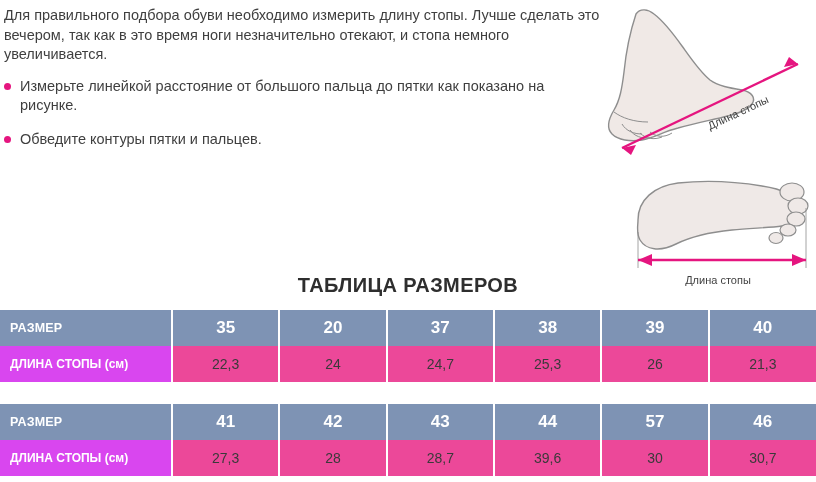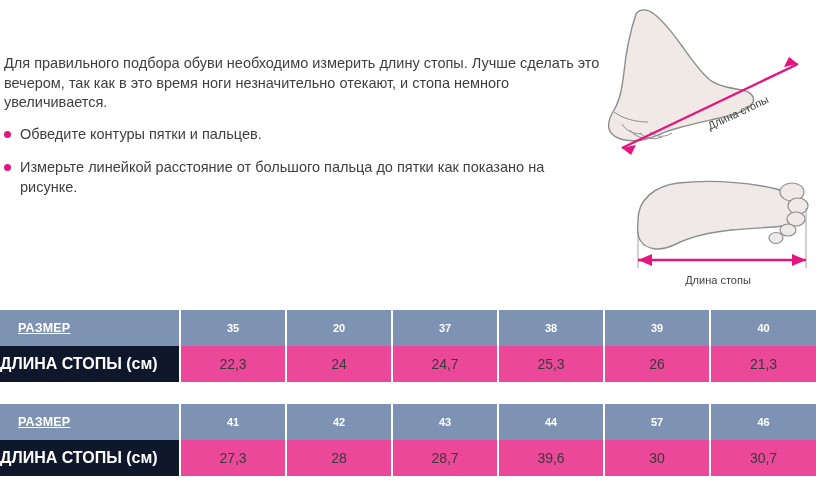--- a/index.html
+++ b/index.html
@@ -20,21 +20,20 @@
     width: 816px;
     height: 482px;
   }
 
   
   .text-col {
     position: absolute;
     left: 4px;
     top: 6px;
     width: 600px;
-    margin-top: 48px;
   }
   .intro {
     font-size: 14.5px;
     line-height: 19.5px;
     color: #3f3f3f;
     margin: 0 0 12px 0;
   }
   .bullets {
     list-style: none;
     margin: 0;
@@ -119,69 +118,68 @@
     text-align: center;
     font-size: 14px;
     vertical-align: middle;
   }
   table.sizes tr.head {
     background: #7e93b4;
     color: #ffffff;
   }
   table.sizes tr.head th {
     font-weight: bold;
-    font-size: 11px;
+    font-size: 17px;
     border-right: 2px solid #ffffff;
   }
   table.sizes tr.head th:last-child {
     border-right: none;
   }
   table.sizes tr.head th.lbl {
     text-align: left;
-    padding-left: 18px;
+    padding-left: 10px;
     font-size: 12.5px;
     letter-spacing: 0.2px;
-    text-decoration: underline;
   }
   table.sizes tr.body {
     background: #ffffff;
     color: #3a3a3a;
   }
   table.sizes tr.body td {
     border-right: 2px solid #ffffff;
     background: #ec4899;
   }
   table.sizes tr.body td.lbl {
-    background: #0f172a;
+    background: #d946ef;
     color: #ffffff;
     font-weight: bold;
     text-align: left;
-    padding-left: 0;
-    font-size: 16px;
+    padding-left: 10px;
+    font-size: 12px;
   }
   table.sizes tr.body td:last-child {
     border-right: none;
   }
   .col-lbl { width: 160px; }
 </style>
 </head>
 <body>
 
 <div class="page">
 
   <div class="text-col">
     <p class="intro">Для правильного подбора обуви необходимо измерить длину стопы. Лучше сделать это вечером, так как в это время ноги незначительно отекают, и стопа немного увеличивается.</p>
     <ul class="bullets">
       <li>
         <span class="dot"></span>
-        <span>Обведите контуры пятки и пальцев.</span>
+        <span>Измерьте линейкой расстояние от большого пальца до пятки как показано на рисунке.</span>
       </li>
       <li>
         <span class="dot"></span>
-        <span>Измерьте линейкой расстояние от большого пальца до пятки как показано на рисунке.</span>
+        <span>Обведите контуры пятки и пальцев.</span>
       </li>
     </ul>
   </div>
 
   <svg class="foot-top" viewBox="0 0 216 165">
     <path d="M36 14 C30 32 26 52 24 72 C22 88 20 100 14 110 C8 120 6 128 12 134 C18 140 30 142 42 140
              C54 138 62 132 78 128 C96 123 112 120 128 116 C140 113 148 110 152 104 C156 98 152 92 142 90
              C130 88 118 86 110 80 C100 72 92 60 82 46 C72 32 62 20 54 14 C48 9 40 8 36 14 Z" fill="#f0e9e6" stroke="#8e8e8e" stroke-width="1.4"></path>
     <path d="M14 112 C22 118 34 122 48 122" fill="none" stroke="#8e8e8e" stroke-width="1"></path>
     <path d="M22 124 C26 131 34 134 42 134" fill="none" stroke="#8e8e8e" stroke-width="1"></path>
@@ -209,20 +207,21 @@
     <line x1="18" y1="60" x2="18" y2="96" stroke="#8e8e8e" stroke-width="0.8"></line>
     <line x1="186" y1="36" x2="186" y2="96" stroke="#8e8e8e" stroke-width="0.8"></line>
     <g>
       <line x1="18" y1="88" x2="186" y2="88" stroke="#e5157f" stroke-width="2.6"></line>
       <polygon points="18,88 32,82 32,94" fill="#e5157f"></polygon>
       <polygon points="186,88 172,82 172,94" fill="#e5157f"></polygon>
     </g>
     <text class="meas-label" x="98" y="112" text-anchor="middle">Длина стопы</text>
   </svg>
 
+  <div class="table-title">ТАБЛИЦА РАЗМЕРОВ</div>
 
   <div class="tbl-wrap-1">
     <table class="sizes">
       <tbody>
           <tr class="head">
         <th class="lbl col-lbl">РАЗМЕР</th>
         <th>35</th>
         <th>20</th>
         <th>37</th>
         <th>38</th>

